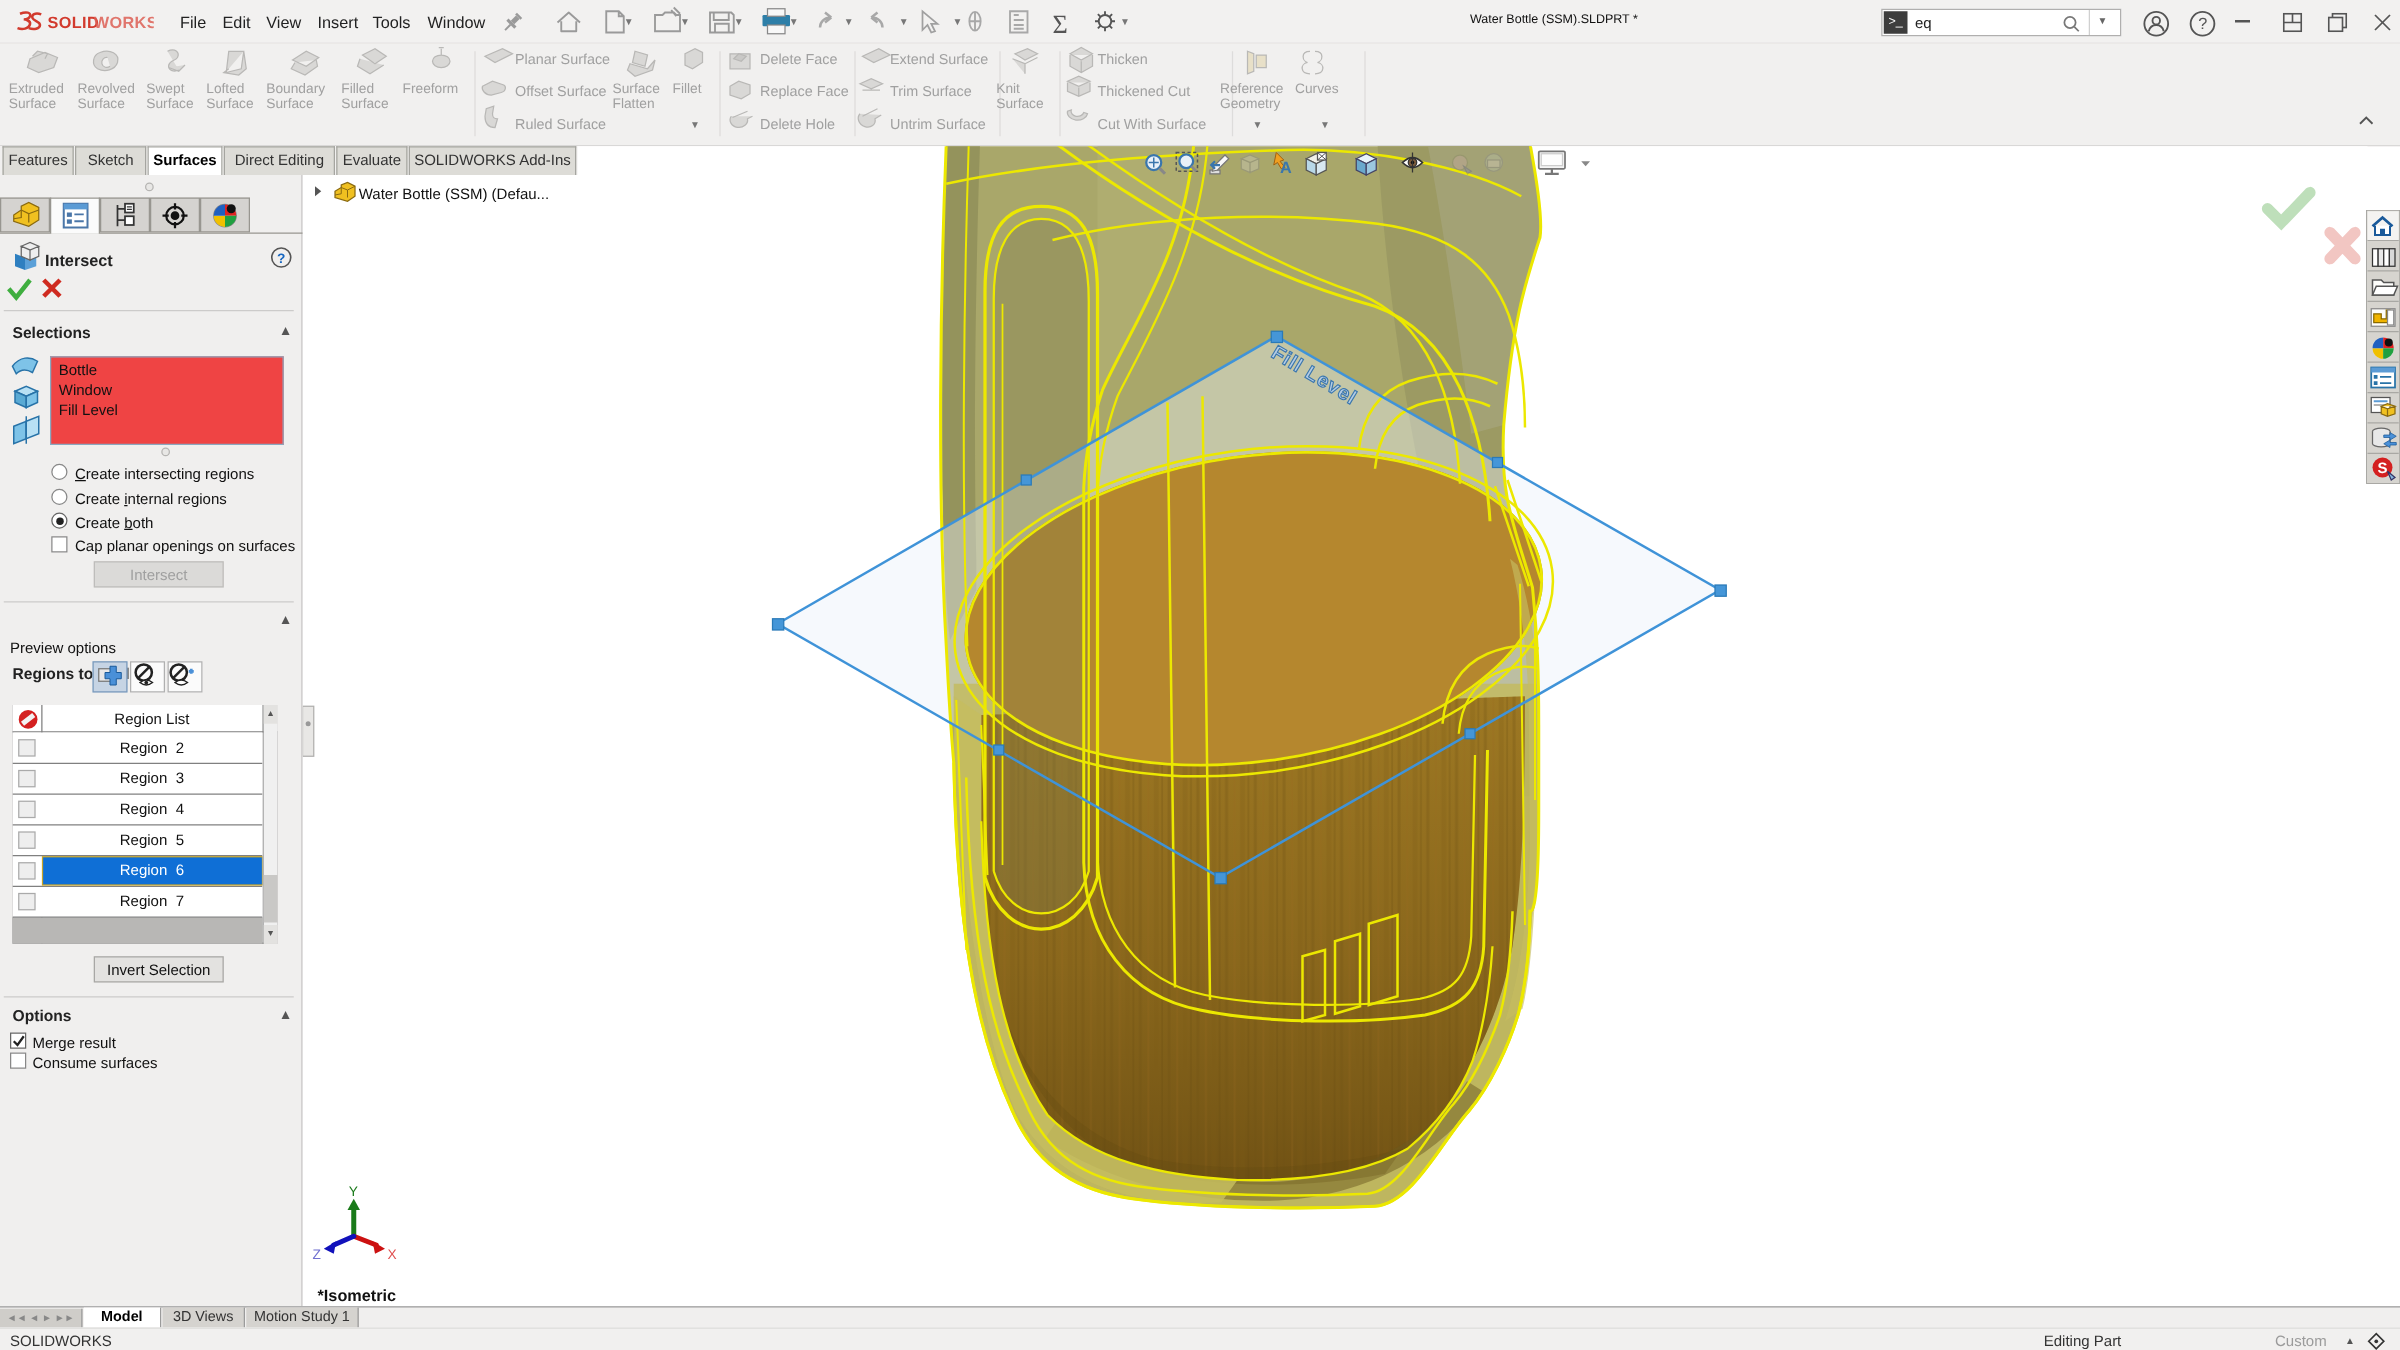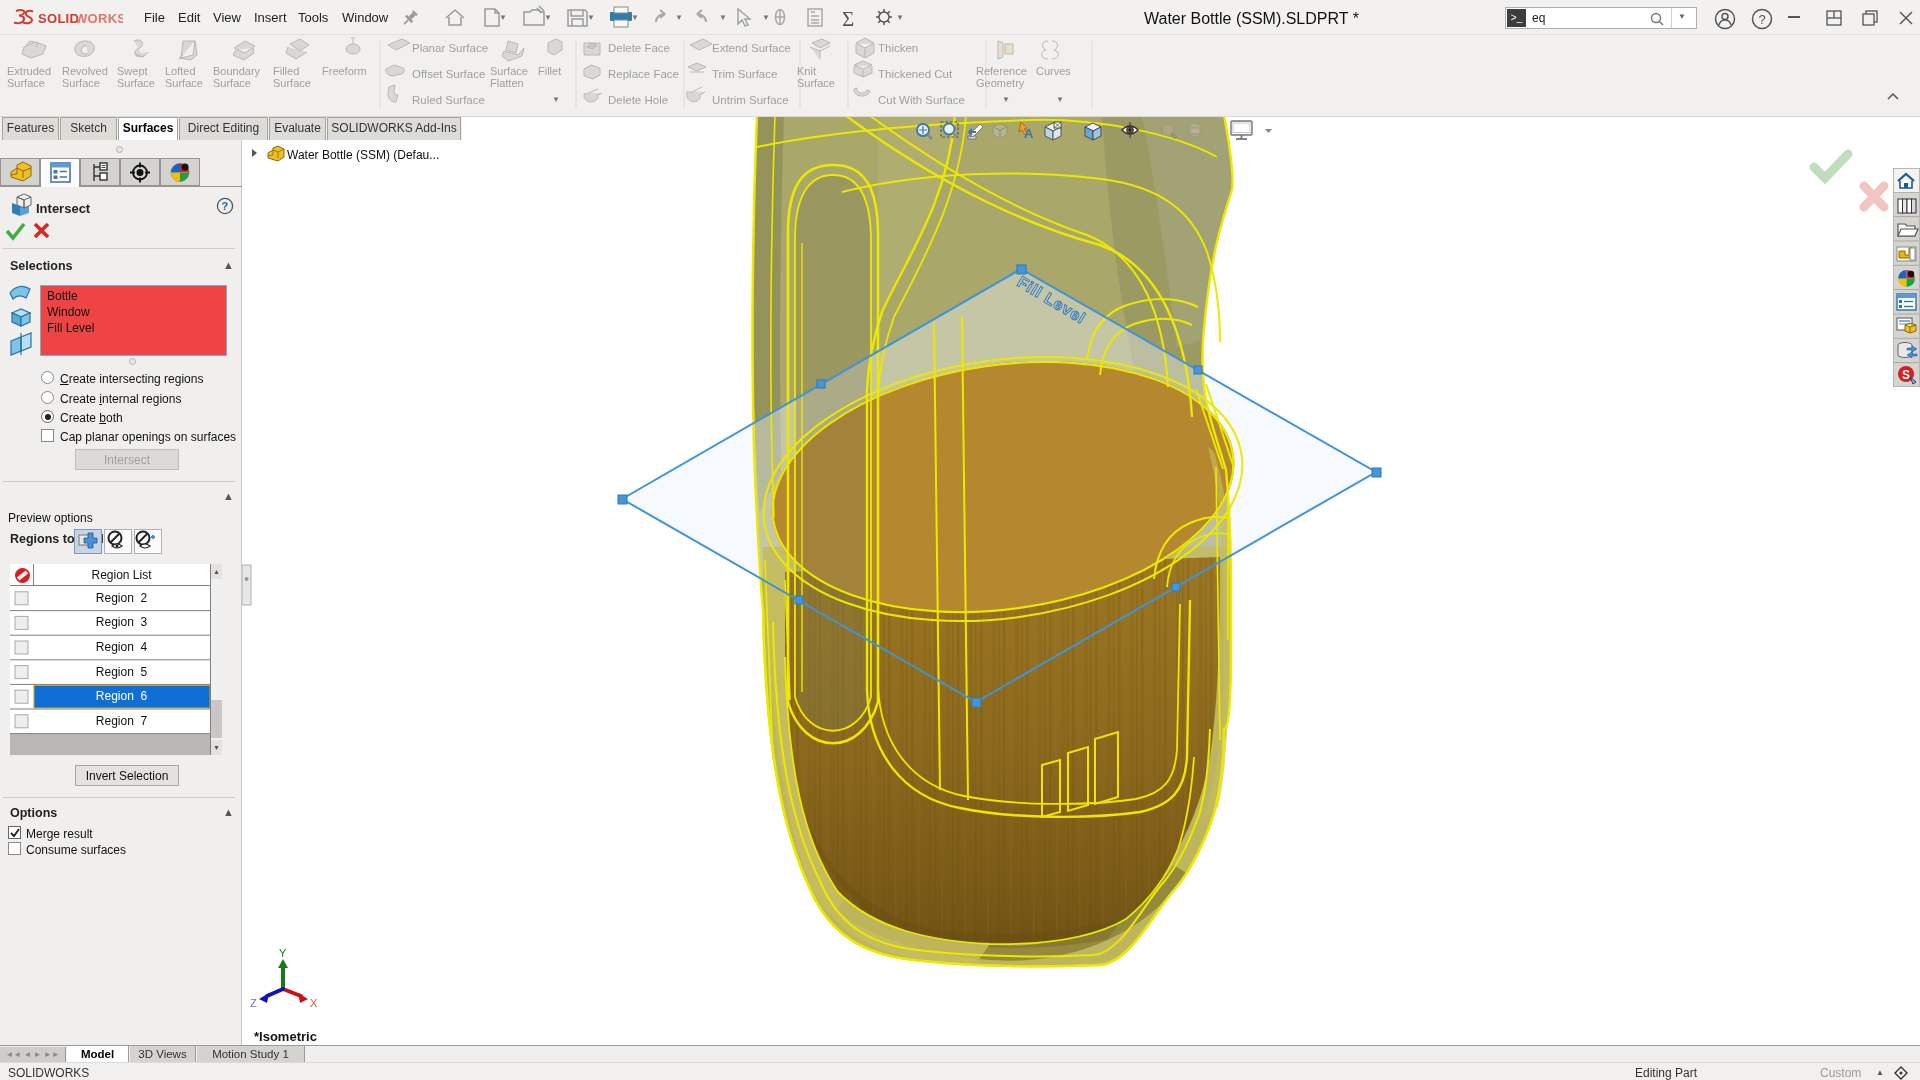--- a/index.html
+++ b/index.html
@@ -81,21 +81,21 @@
 </g>
 </svg>
 <div class="abs" style="left:499px;top:13px;color:#777;font-size:8px;">▼</div>
 <div class="abs" style="left:544px;top:13px;color:#777;font-size:8px;">▼</div>
 <div class="abs" style="left:587px;top:13px;color:#777;font-size:8px;">▼</div>
 <div class="abs" style="left:631px;top:13px;color:#777;font-size:8px;">▼</div>
 <div class="abs" style="left:675px;top:13px;color:#777;font-size:8px;">▼</div>
 <div class="abs" style="left:719px;top:13px;color:#777;font-size:8px;">▼</div>
 <div class="abs" style="left:762px;top:13px;color:#777;font-size:8px;">▼</div>
 <div class="abs" style="left:896px;top:13px;color:#777;font-size:8px;">▼</div>
-<div class="abs" style="left:1144px;top:10px;font-size:16px;color:#111;">Water Bottle (SSM).SLDPRT *</div>
+<div class="abs" style="left:1176px;top:10px;font-size:10px;color:#111;">Water Bottle (SSM).SLDPRT *</div>
 
 <div class="abs" style="left:1505px;top:7px;width:192px;height:22px;background:#fff;border:1px solid #b0afae;">
   <div class="abs" style="left:1px;top:1px;width:19px;height:18px;background:#3d3d3d;color:#fff;font-size:10px;line-height:18px;text-align:center;">&gt;_</div>
   <div class="abs" style="left:26px;top:3px;font-size:12px;color:#222;">eq</div>
   <svg class="abs" style="left:142px;top:2px;" width="18" height="18" viewBox="0 0 18 18">
       <circle cx="8" cy="8" r="4.5" fill="none" stroke="#777" stroke-width="1.4"></circle>
       <line x1="11.5" y1="11.5" x2="15" y2="15" stroke="#777" stroke-width="1.4"></line>
     </svg>
   <div class="abs" style="left:165px;top:0px;height:20px;width:1px;background:#d0d0d0;"></div>
   <div class="abs" style="left:172px;top:4px;color:#666;font-size:8px;">▼</div>
@@ -635,21 +635,21 @@
       <circle cx="9" cy="9" r="8" fill="#d42020"></circle>
       <text x="5" y="13.5" font-size="12" font-weight="bold" fill="#fff" font-family="Liberation Sans">S</text>
       <path d="M13,12 l6,5 l-3,2 z" fill="#88b8e0" stroke="#336"></path>
     </g>
 </svg>
 
 <div class="abs" id="bottomtabs">
   <div class="abs" style="left:0;top:1px;width:66px;height:15px;background:#cfcdc9;border-right:1px solid #9b9b9b;color:#888;font-size:8px;line-height:15px;text-align:center;">◄◄ ◄ ► ►►</div>
   <div class="btab" style="left:67px;width:62px;background:#fff;font-weight:bold;color:#000;">Model</div>
   <div class="btab" style="left:130px;width:66px;">3D Views</div>
-  <div class="btab" style="left:197px;width:108px;">Motion Study 1</div>
+  <div class="btab" style="left:197px;width:90px;">Motion Study 1</div>
 </div>
 
 <div class="abs" id="statusbar">
   <div class="abs" style="left:8px;top:3px;">SOLIDWORKS</div>
   <div class="abs" style="left:1635px;top:3px;">Editing Part</div>
   <div class="abs" style="left:1820px;top:3px;color:#9b9b9b;">Custom</div>
   <div class="abs" style="left:1876px;top:5px;color:#555;font-size:8px;">▲</div>
   <svg class="abs" style="left:1893px;top:2px;" width="16" height="15" viewBox="0 0 16 15">
       <path d="M2,8 L8,2 L14,8 L8,14 Z" fill="none" stroke="#333" stroke-width="1.4"></path>
       <circle cx="8" cy="8" r="1.5" fill="#333"></circle>

